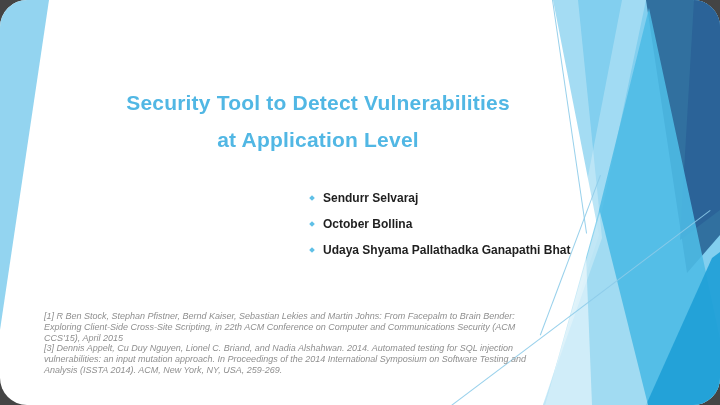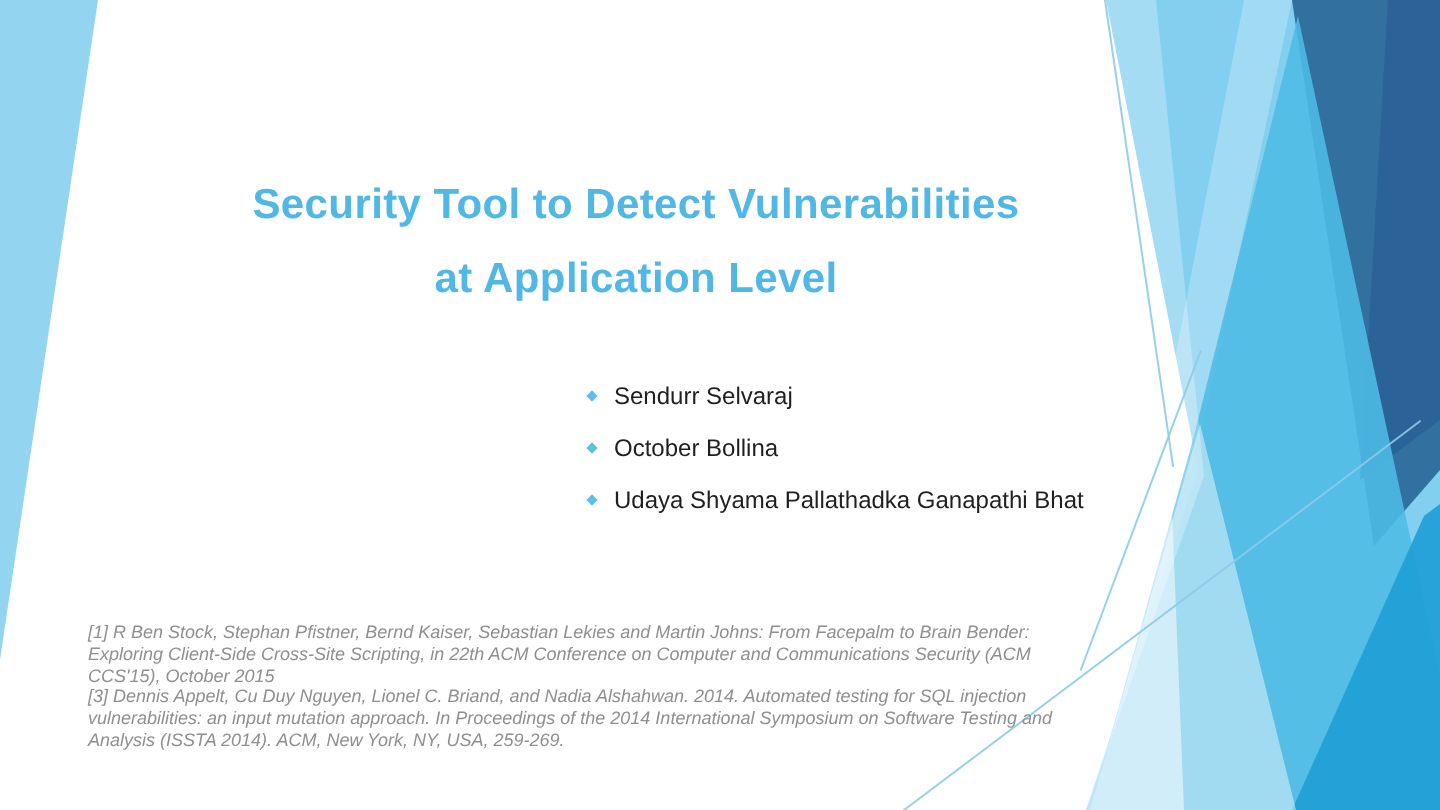--- a/index.html
+++ b/index.html
@@ -12,21 +12,21 @@
     --facet-cyan:#4dbce6;
     --facet-deep-cyan:#1f9fd7;
     --facet-dark:#31709f;
     --facet-darker:#2b6398;
     --pinstripe:#8ccbe9;
   }
   *{box-sizing:border-box;}
   html,body{margin:0;padding:0;background:#444;}
   .slide{
     position:relative;width:720px;height:405px;background:#ffffff;
-    overflow:hidden;font-family:"Liberation Sans","DejaVu Sans",sans-serif;
+    overflow:hidden;font-family:"Liberation Sans","DejaVu Sans",sans-serif;border-radius:27px;
   }
   .shape{position:absolute;inset:0;pointer-events:none;}
   .wedge-left{background:var(--accent-wedge);clip-path:polygon(0 0,49px 0,0 330px);}
   .facet-base{background:var(--facet-light);clip-path:polygon(553px 0,720px 0,720px 405px,543px 405px,599px 235px);}
   .facet-dark{background:var(--facet-dark);clip-path:polygon(646px 0,720px 0,720px 235px,687px 273px);}
   .facet-darker{background:var(--facet-darker);clip-path:polygon(694px 0,720px 0,720px 210px,680px 240px);}
   .band-light{background:rgba(255,255,255,.25);clip-path:polygon(622px 0,646px 0,600px 220px,580px 218px);}
   .cyan-tri{background:var(--facet-cyan);opacity:.88;clip-path:polygon(649px 8px,720px 338px,720px 405px,545px 405px,597px 218px);}
   .deep-cyan{background:var(--facet-deep-cyan);opacity:.92;clip-path:polygon(712px 258px,720px 252px,720px 405px,646px 405px);}
   .pale-a{background:rgba(255,255,255,.45);clip-path:polygon(600px 212px,545px 405px,648px 405px);}
@@ -35,21 +35,21 @@
   .pinline{position:absolute;width:1px;background:var(--pinstripe);opacity:.9;pointer-events:none;}
   .line-a{left:552px;top:0;height:236px;transform:rotate(-8.3deg);transform-origin:top left;}
   .line-b{left:710px;top:210px;height:325px;transform:rotate(53deg);transform-origin:top left;}
   .line-c{left:600px;top:175px;height:171px;transform:rotate(20.6deg);transform-origin:top left;}
 
   .title-block{
     position:absolute;left:40px;top:84px;width:556px;text-align:center;
     color:var(--title-text);font-size:21px;font-weight:bold;line-height:37px;
     letter-spacing:.2px;
   }
-  .authors{position:absolute;left:294px;top:185px;}
+  .authors{position:absolute;left:310px;top:185px;font-weight:bold;}
   .author-row{display:flex;align-items:center;height:26px;}
   .author-bullet{
     width:4px;height:4px;background:var(--bullet);transform:rotate(45deg);
     margin-right:9px;flex:0 0 auto;
   }
   .author-name{font-size:12px;color:var(--author-text);white-space:nowrap;}
   .references{
     position:absolute;left:44px;top:311px;width:502px;
     color:var(--reference-text);font-size:9px;font-style:italic;line-height:10.8px;
   }
@@ -88,17 +88,17 @@
       <span class="author-bullet"></span>
       <span class="author-name">October Bollina</span>
     </div>
     <div class="author-row">
       <span class="author-bullet"></span>
       <span class="author-name">Udaya Shyama Pallathadka Ganapathi Bhat</span>
     </div>
   </div>
 
   <div class="references">
-    <p>[1] R Ben Stock, Stephan Pfistner, Bernd Kaiser, Sebastian Lekies and Martin Johns: From Facepalm to Brain Bender: Exploring Client-Side Cross-Site Scripting, in 22th ACM Conference on Computer and Communications Security (ACM CCS'15), October 2015</p>
+    <p>[1] R Ben Stock, Stephan Pfistner, Bernd Kaiser, Sebastian Lekies and Martin Johns: From Facepalm to Brain Bender: Exploring Client-Side Cross-Site Scripting, in 22th ACM Conference on Computer and Communications Security (ACM CCS'15), April 2015</p>
     <p>[3] Dennis Appelt, Cu Duy Nguyen, Lionel C. Briand, and Nadia Alshahwan. 2014. Automated testing for SQL injection vulnerabilities: an input mutation approach. In Proceedings of the 2014 International Symposium on Software Testing and Analysis (ISSTA 2014). ACM, New York, NY, USA, 259-269.</p>
   </div>
 
 </div>
 
 </body></html>

